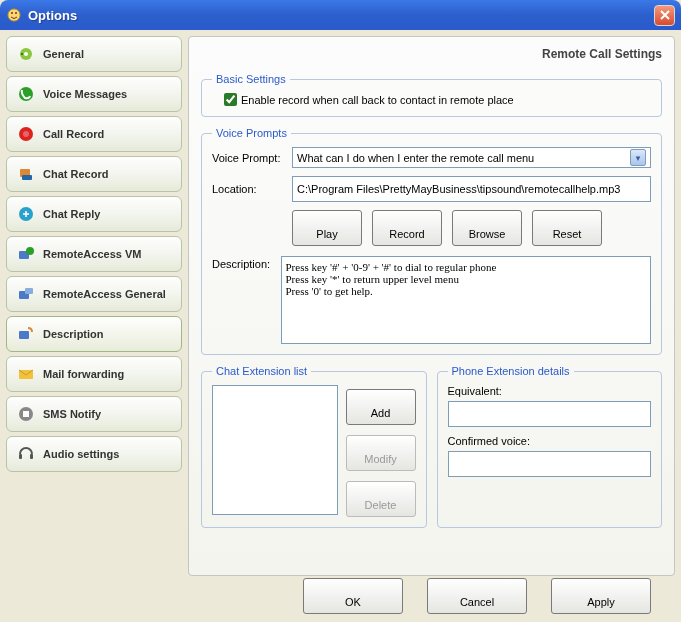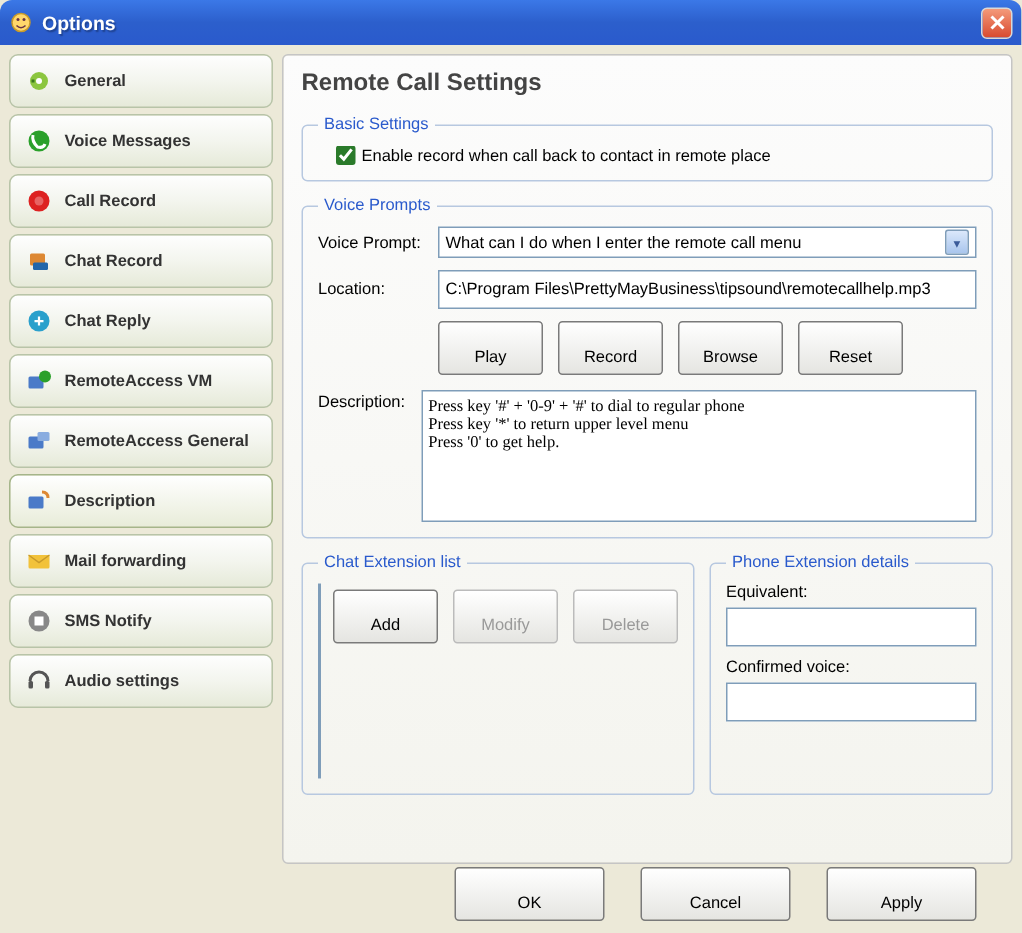--- a/index.html
+++ b/index.html
@@ -11,21 +11,21 @@
 .titlebar .t-close { width: 21px; height: 21px; background: linear-gradient(to bottom, #f49a7a, #d84a2f); border: 1px solid #d8d8d8; border-radius: 4px; display: flex; align-items: center; justify-content: center; color: #fff; font-weight: bold; cursor: pointer; }
 
 .client { display: flex; height: 552px; padding: 6px; gap: 6px; background: #ece9d8; }
 
 .sidebar { width: 176px; display: flex; flex-direction: column; gap: 4px; }
 .sidebar-item { height: 36px; border: 1px solid #b8c4a8; border-radius: 6px; background: linear-gradient(to bottom, #fefefe 0%, #f3f5ee 50%, #e6ead9 100%); display: flex; align-items: center; padding: 0 8px 0 10px; cursor: pointer; font-weight: bold; color: #333; }
 .sidebar-item .si-icon { width: 18px; height: 18px; margin-right: 8px; flex-shrink: 0; }
 .sidebar-item.sel { border-color: #a5b58a; background: linear-gradient(to bottom, #fff, #e8ecd9); }
 
 .main { flex: 1; border: 1px solid #c5c5c5; border-radius: 4px; background: linear-gradient(to bottom, #fcfcfc, #f4f4ee); padding: 10px 12px; display: flex; flex-direction: column; }
-.main-title { font-weight: bold; color: #444; margin-bottom: 12px; font-size: 16px; }
+.main-title { font-weight: bold; color: #444; margin-bottom: 12px; font-size: 12px; text-align: right; }
 
 fieldset { border: 1px solid #b7c8e0; border-radius: 4px; padding: 8px 10px 10px 10px; margin-bottom: 10px; }
 legend { color: #2a5acc; padding: 0 4px; }
 
 .checkbox-row { display: flex; align-items: center; gap: 4px; padding-left: 12px; }
 .checkbox-row input { accent-color: #2a7a2a; }
 
 .form-row { display: flex; align-items: center; gap: 8px; margin-bottom: 8px; }
 .form-row label { width: 72px; }
 .form-row .field { flex: 1; }
@@ -39,21 +39,21 @@
 .btn { height: 23px; min-width: 70px; padding: 17px 12px; border: 1px solid #7a7a7a; border-radius: 3px; background: linear-gradient(to bottom, #fff, #e5e5e1); cursor: pointer; }
 .btn:disabled { color: #999; border-color: #bbb; cursor: default; }
 
 .textarea { width: 100%; height: 88px; border: 1px solid #7f9db9; background: #fff; padding: 4px; resize: none; font-family: Tahoma; font-size: 11px; overflow-y: scroll; }
 .desc-row { display:flex; gap:8px; }
 .desc-row label { width:72px; padding-top:2px; }
 
 .lower { display: flex; gap: 10px; }
 .phone-list { flex: 1; display:flex; gap:8px; }
 .listbox { flex:1; border: 1px solid #7f9db9; background:#fff; height: 130px; }
-.list-btns { display:flex; flex-direction:row; gap:10px; padding-top:4px;justify-content:flex-end; }
+.list-btns { display:flex; flex-direction:column; gap:10px; padding-top:4px;justify-content:flex-end; }
 
 .ext-details { flex: 1; }
 .ext-details .ed-row { margin-bottom: 8px; }
 .ext-details label { display:block; margin-bottom: 4px; }
 
 .bottom-bar { height: 34px; display:flex; align-items:center; justify-content:flex-end; gap:24px; padding: 0 30px 6px 0; }
 .bottom-bar .btn { min-width: 100px; }
 
 svg { display:block; }
 </style>

